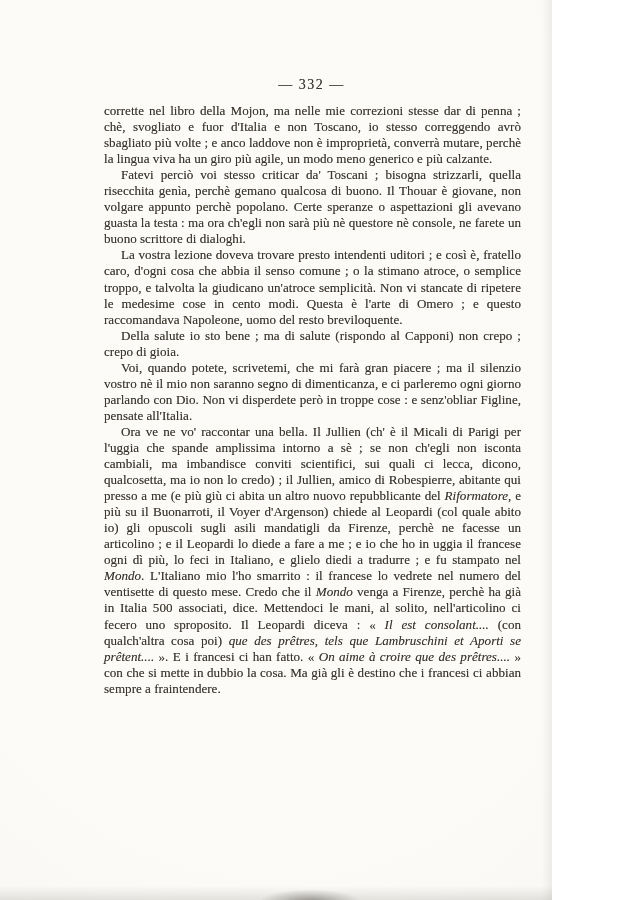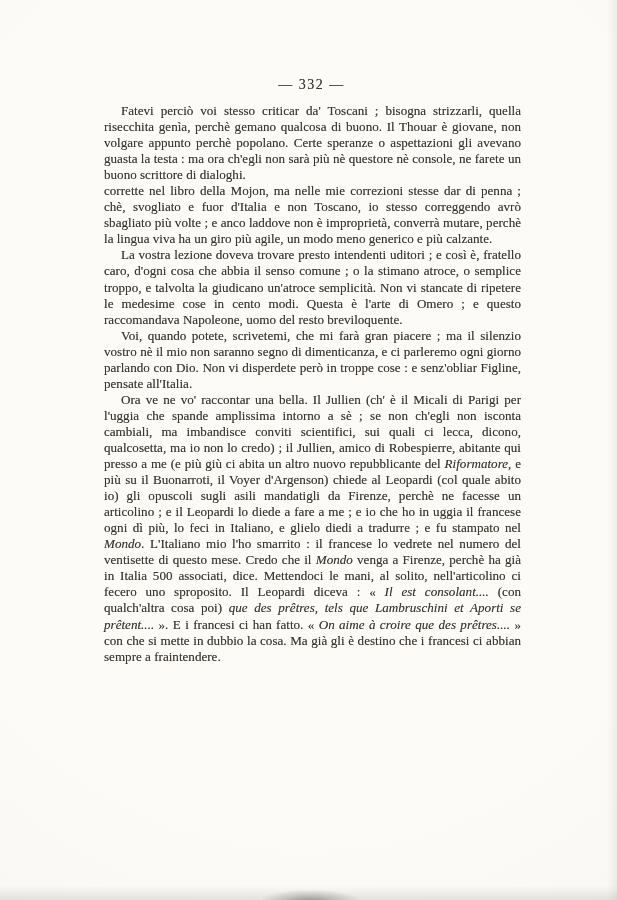--- a/index.html
+++ b/index.html
@@ -4,21 +4,21 @@
 <style>
   * { margin: 0; padding: 0; box-sizing: border-box; }
   html, body { width: 617px; height: 900px; }
   body {
     font-family: "Liberation Serif", "DejaVu Serif", serif;
     background: #ffffff;
     overflow: hidden;
   }
   .scan-page {
     position: relative;
-    width: 617px;
+    width: 552px;
     height: 900px;
     background:
       radial-gradient(ellipse 120% 90% at 50% 42%, #fcfbf8 55%, #f6f5f1 100%);
     overflow: hidden;
   }
   
   .edge-shadow-bottom {
     position: absolute; left: 0; bottom: 0; width: 100%; height: 14px;
     background: linear-gradient(to bottom, rgba(120,115,108,0) 0%, rgba(120,115,108,0.18) 100%);
   }
@@ -54,23 +54,24 @@
   .para.indent { text-indent: 17px; }
   .para i { font-style: italic; }
 </style>
 </head>
 <body>
 
 <div class="scan-page">
   <div class="page-number">— 332 —</div>
 
   <div class="text-block" lang="it">
+      <p class="para"><span>corrette nel libro della Mojon, ma nelle mie correzioni stesse dar di penna ; chè, svogliato e fuor d'Italia e non Toscano, io stesso correggendo avrò sbagliato più volte ; e anco laddove non è improprietà, converrà mutare, perchè la lingua viva ha un giro più agile, un modo meno generico e più calzante.</span></p>
       <p class="para indent"><span>Fatevi perciò voi stesso criticar da' Toscani ; bisogna strizzarli, quella risecchita genìa, perchè gemano qualcosa di buono. Il Thouar è giovane, non volgare appunto perchè popolano. Certe speranze o aspettazioni gli avevano guasta la testa : ma ora ch'egli non sarà più nè questore nè console, ne farete un buono scrittore di dialoghi.</span></p>
-      <p class="para"><span>corrette nel libro della Mojon, ma nelle mie correzioni stesse dar di penna ; chè, svogliato e fuor d'Italia e non Toscano, io stesso correggendo avrò sbagliato più volte ; e anco laddove non è improprietà, converrà mutare, perchè la lingua viva ha un giro più agile, un modo meno generico e più calzante.</span></p>
       <p class="para indent"><span>La vostra lezione doveva trovare presto intendenti uditori ; e così è, fratello caro, d'ogni cosa che abbia il senso comune ; o la stimano atroce, o semplice troppo, e talvolta la giudicano un'atroce semplicità. Non vi stancate di ripetere le medesime cose in cento modi. Questa è l'arte di Omero ; e questo raccomandava Napoleone, uomo del resto breviloquente.</span></p>
+      <p class="para indent"><span>Della salute io sto bene ; ma di salute (rispondo al Capponi) non crepo ; crepo di gioia.</span></p>
       <p class="para indent"><span>Voi, quando potete, scrivetemi, che mi farà gran piacere ; ma il silenzio vostro nè il mio non saranno segno di dimenticanza, e ci parleremo ogni giorno parlando con Dio. Non vi disperdete però in troppe cose : e senz'obliar Figline, pensate all'Italia.</span></p>
       <p class="para indent"><span>Ora ve ne vo' raccontar una bella. Il Jullien (ch' è il Micali di Parigi per l'uggia che spande amplissima intorno a sè ; se non ch'egli non isconta cambiali, ma imbandisce conviti scientifici, sui quali ci lecca, dicono, qualcosetta, ma io non lo credo) ; il Jullien, amico di Robespierre, abitante qui presso a me (e più giù ci abita un altro nuovo repubblicante del </span><i>Riformatore</i><span>, e più su il Buonarroti, il Voyer d'Argenson) chiede al Leopardi (col quale abito io) gli opuscoli sugli asili mandatigli da Firenze, perchè ne facesse un articolino ; e il Leopardi lo diede a fare a me ; e io che ho in uggia il francese ogni dì più, lo feci in Italiano, e glielo diedi a tradurre ; e fu stampato nel </span><i>Mondo</i><span>. L'Italiano mio l'ho smarrito : il francese lo vedrete nel numero del ventisette di questo mese. Credo che il </span><i>Mondo</i><span> venga a Firenze, perchè ha già in Italia 500 associati, dice. Mettendoci le mani, al solito, nell'articolino ci fecero uno sproposito. Il Leopardi diceva : « </span><i>Il est consolant....</i><span> (con qualch'altra cosa poi) </span><i>que des prêtres, tels que Lambruschini et Aporti se prêtent....</i><span> ». E i francesi ci han fatto. « </span><i>On aime à croire que des prêtres....</i><span> » con che si mette in dubbio la cosa. Ma già gli è destino che i francesi ci abbian sempre a fraintendere.</span></p>
     </div>
 
   <div class="smudge-bottom"></div>
   <div class="edge-shadow-right"></div>
   <div class="edge-shadow-bottom"></div>
 </div>
 
 </body></html>

